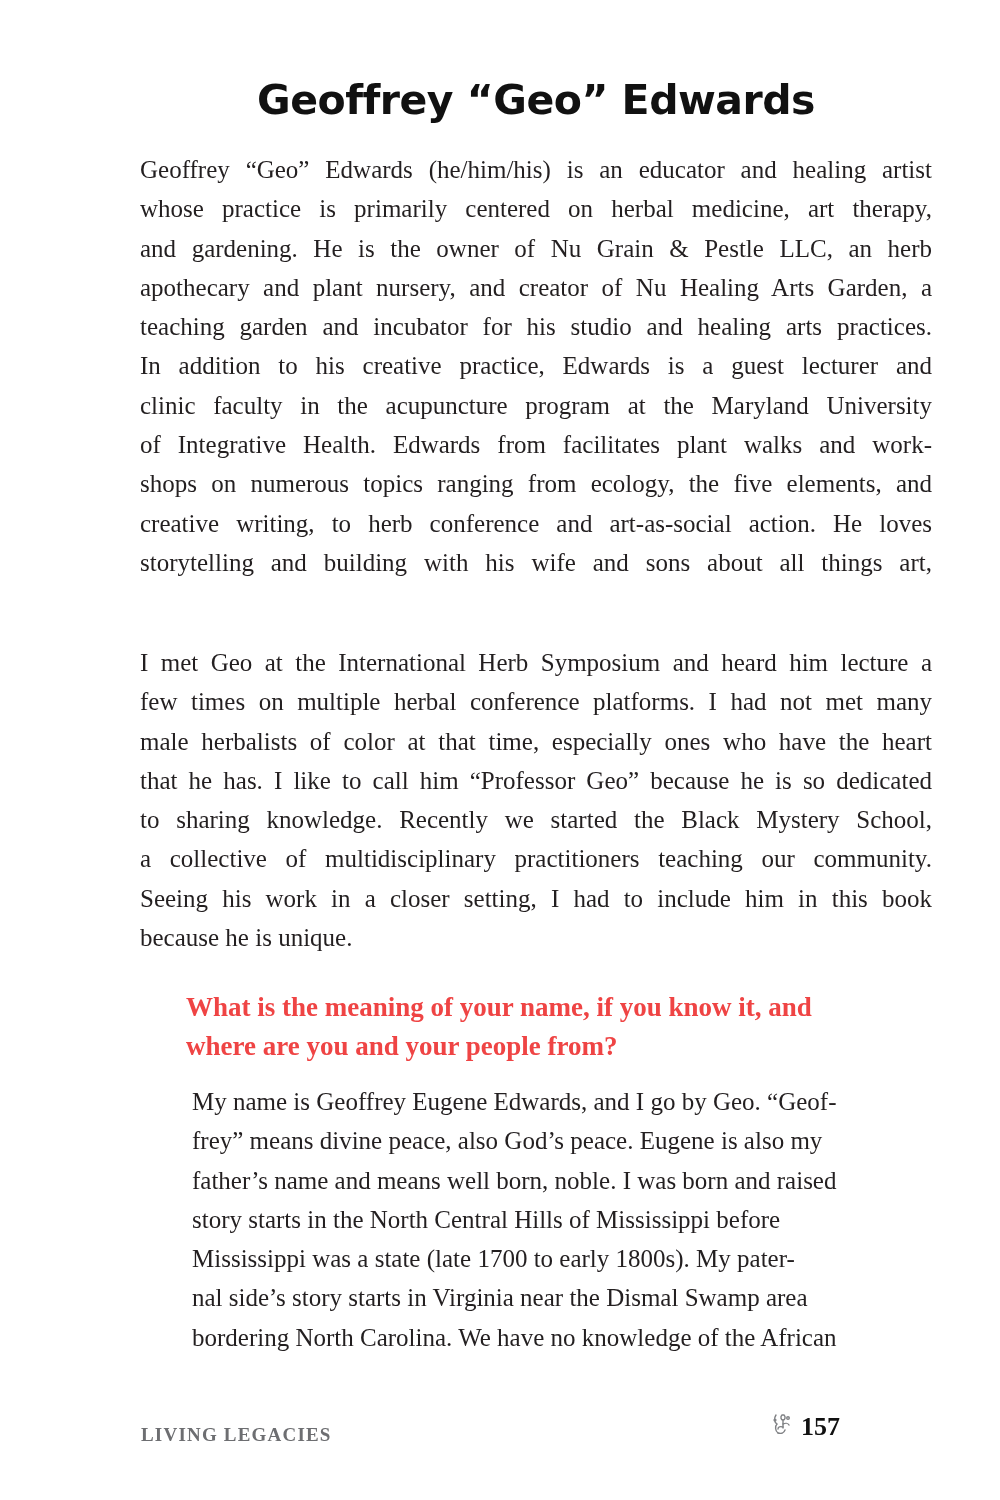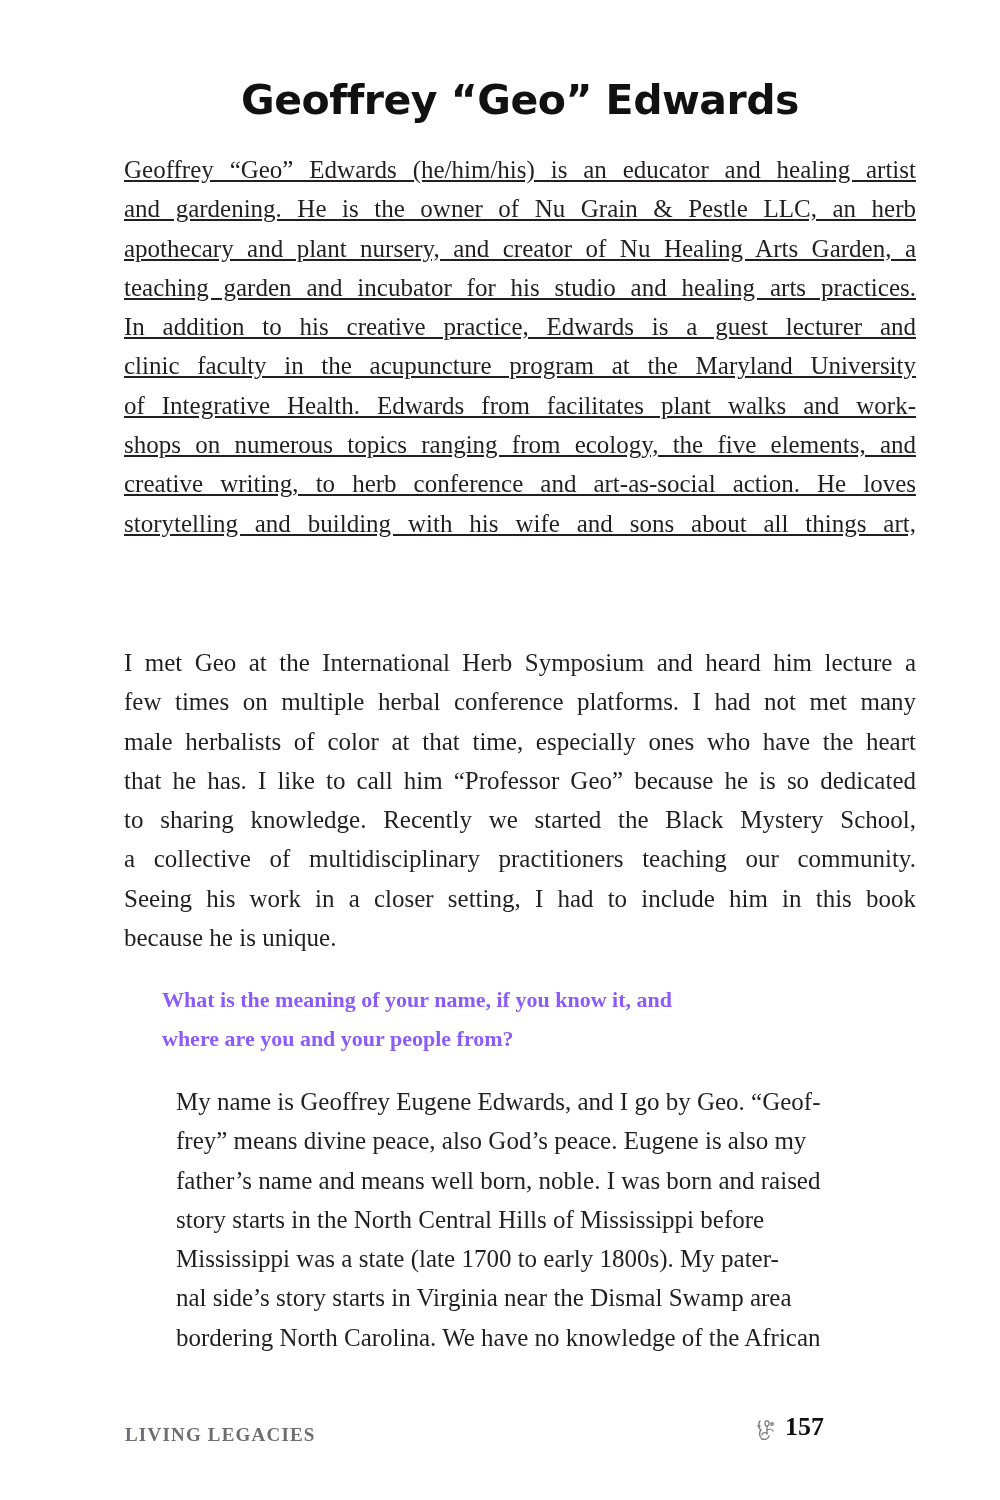--- a/index.html
+++ b/index.html
@@ -9,21 +9,21 @@
     }
     body {
       width: 1000px;
       height: 1500px;
       position: relative;
       overflow: hidden;
       color: #231f20;
     }
     .page {
       position: absolute;
-      left: 0; top: 0;
+      left: 16px; top: 0;
       width: 908px; height: 1500px;
     }
     .title {
       position: absolute;
       top: 76px;
       left: 0;
       width: 1040px;
       text-align: center;
       font-family: "DejaVu Sans", sans-serif;
       font-weight: bold;
@@ -46,33 +46,33 @@
     .line {
       display: block;
       text-align: justify;
       text-align-last: justify;
       white-space: nowrap;
       height: 39.3px;
     }
     .line.last {
       text-align-last: left;
     }
-    #para1 { top: 150px; text-decoration: underline; }
+    #para1 { top: 150px; }
     #para2 { top: 643px; }
     .question {
       position: absolute;
       top: 976px;
       left: 158px;
       width: 720px;
       font-family: "Liberation Serif", serif;
       font-weight: bold;
-      font-size: 22px;
+      font-size: 27px;
       line-height: 39px;
-      color: #8b5cf6;
-      margin: 4px;
+      color: #ef4444;
+      margin: 12px;
     }
     .answer {
       position: absolute;
       top: 1064px;
       left: 158px;
       width: 722px;
       font-family: "Liberation Serif", serif;
       font-size: 25px;
       line-height: 39.3px;
       color: #231f20;
@@ -89,21 +89,21 @@
       font-weight: bold;
       font-size: 19px;
       letter-spacing: 1.2px;
       color: #6d6e71;
     }
     .footer-right {
       position: absolute;
       top: 1412px;
       right: 84px;
       display: flex;
-      align-items: flex-end;
+      align-items: flex-start;
       gap: 9px;
     }
     .ornament {
       width: 20px;
       height: 24px;
       display: inline-block;
     }
     .page-number {
       font-family: "Liberation Serif", serif;
       font-weight: bold;
@@ -113,20 +113,21 @@
   </style>
 </head>
 <body>
 
 <div class="page">
 
   <h1 class="title">Geoffrey “Geo” Edwards</h1>
 
   <div class="body-text" id="para1">
     <span class="line">Geoffrey “Geo” Edwards (he/him/his) is an educator and healing artist</span>
+    <span class="line">whose practice is primarily centered on herbal medicine, art therapy,</span>
     <span class="line">and gardening. He is the owner of Nu Grain &amp; Pestle LLC, an herb</span>
     <span class="line">apothecary and plant nursery, and creator of Nu Healing Arts Garden, a</span>
     <span class="line">teaching garden and incubator for his studio and healing arts practices.</span>
     <span class="line">In addition to his creative practice, Edwards is a guest lecturer and</span>
     <span class="line">clinic faculty in the acupuncture program at the Maryland University</span>
     <span class="line">of Integrative Health. Edwards from facilitates plant walks and work-</span>
     <span class="line">shops on numerous topics ranging from ecology, the five elements, and</span>
     <span class="line">creative writing, to herb conference and art-as-social action. He loves</span>
     <span class="line">storytelling and building with his wife and sons about all things art,</span>
   </div>

